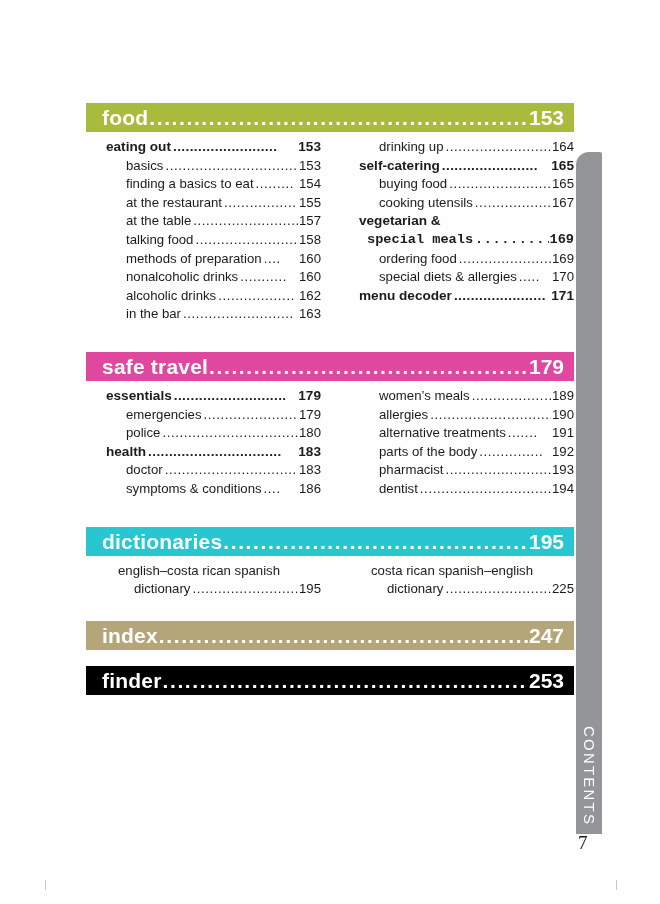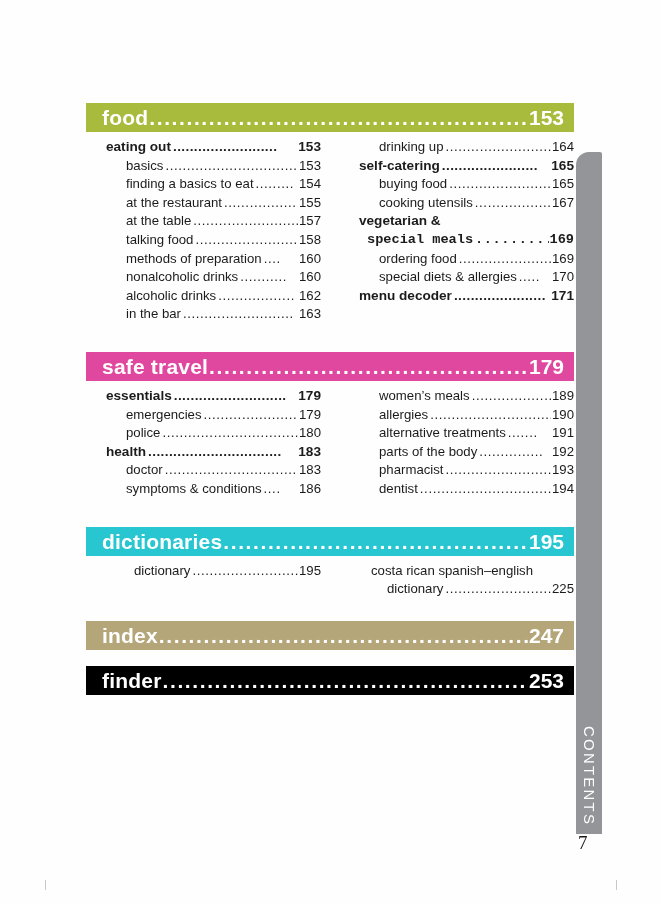--- a/index.html
+++ b/index.html
@@ -406,20 +406,21 @@
     <div class="section">
       <div class="section-bar" style="background:#27c6d1;">
         <span class="bar-title">dictionaries</span>
         <span class="bar-dots">.................................................................................</span>
         <span class="bar-page">195</span>
       </div>
 
       <div class="cols">
         <div class="col">
           <div class="dict-entry">
+            <span class="d-line1">english–costa rican spanish</span>
             <span class="d-line2">
               <span>dictionary</span>
               <span class="e-dots">...........................</span>
               <span>195</span>
             </span>
           </div>
         </div>
         <div class="col">
           <div class="dict-entry">
             <span class="d-line1">costa rican spanish–english</span>

